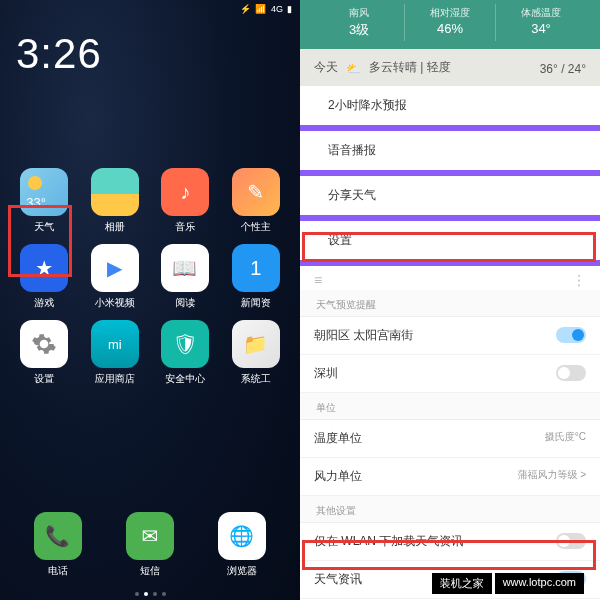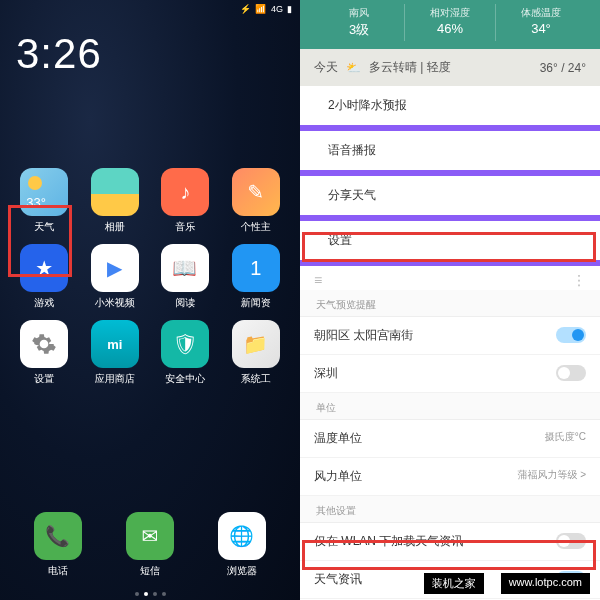--- a/index.html
+++ b/index.html
@@ -23,51 +23,51 @@
 .gallery-ic{background:linear-gradient(180deg,#5dd5c4 0%,#5dd5c4 55%,#ffc947 55%,#ffc947 100%)}
 .music-ic{background:#ff6b4a}
 .pers-ic{background:linear-gradient(135deg,#ff8a65,#ffb74d)}
 .game-ic{background:#2563eb}
 .game-ic::before{content:"★";color:#fff}
 .mivideo-ic{background:#fff;color:#4285f4}
 .read-ic{background:#fff;color:#14b8a6}
 .news-ic{background:#2196f3}
 .settings-ic{background:#fff;color:#888}
 .settings-ic svg{width:26px;height:26px}
-.store-ic{background:linear-gradient(180deg,#00bcd4,#0097a7);font-size:13px;font-weight:bold}
+.store-ic{background:linear-gradient(180deg,#00bcd4,#0097a7);font-size:13px;font-weight:normal}
 .security-ic{background:#14b8a6}
 .systool-ic{background:linear-gradient(135deg,#f5f5f5,#e0e0e0)}
 .phone-ic{background:#4caf50}
 .sms-ic{background:#4caf50}
 .browser-ic{background:#fff}
 .dock{position:absolute;bottom:22px;left:0;right:0;display:flex;justify-content:space-around;padding:0 12px}
 .dots{position:absolute;bottom:4px;left:0;right:0;display:flex;justify-content:center;gap:5px}
 .dot{width:4px;height:4px;border-radius:50%;background:rgba(255,255,255,.35)}
 .dot.active{background:#fff}
 
 .wh{background:#3d9b85;color:#fff;padding:4px 14px 8px}
 .wh-row{display:flex;justify-content:space-around;text-align:center}
 .wh-cell{flex:1;border-right:1px solid rgba(255,255,255,.25);padding:2px 0}
 .wh-cell:last-child{border-right:0}
 .wh-lab{font-size:10px;opacity:.85}
 .wh-val{font-size:13px;margin-top:1px}
-.today{background:#e8e8e3;padding:10px 14px;display:flex;align-items:center;gap:8px;font-size:12px;color:#555}
+.today{background:#e8e8e3;padding:10px 14px;display:flex;align-items:flex-end;gap:8px;font-size:12px;color:#555}
 .today .t-temps{margin-left:auto;font-size:12px}
 .menu{background:#fff}
 .mitem{padding:11px 28px;font-size:12px;color:#333;border-bottom:6px solid #8b5cf6}
 .sec-head{padding:8px 16px 4px;font-size:10px;color:#999;background:#fafafa;border-bottom:1px solid #eee}
 .srow{display:flex;align-items:flex-start;padding:10px 14px;font-size:12px;border-bottom:1px solid #f2f2f2;background:#fff}
 .srow .val{margin-left:auto;font-size:10px;color:#999}
 .toggle{width:30px;height:16px;border-radius:8px;background:#ddd;position:relative;margin-left:auto}
 .toggle::after{content:"";position:absolute;width:12px;height:12px;background:#fff;border-radius:50%;top:2px;left:2px;transition:.2s}
 .toggle.on{background:#b3e0ff}
 .toggle.on::after{left:16px;background:#2196f3}
 .hl2{left:302px;top:232px;width:294px;height:30px}
 .hl3{left:302px;top:540px;width:294px;height:30px}
-.wm{position:absolute;bottom:6px;right:10px;display:flex;gap:17px}
+.wm{position:absolute;bottom:6px;right:16px;display:flex;gap:3px}
 .wm div{background:#000;color:#fff;font-size:11px;padding:3px 8px}
 .mini-bar{display:flex;justify-content:space-between;padding:6px 14px 2px;color:#bbb;font-size:14px}
 </style>
 </head>
 <body>
 
 <div class="pane left">
   <div class="status-bar">
     <span>⚡</span>
     <span>📶</span>

